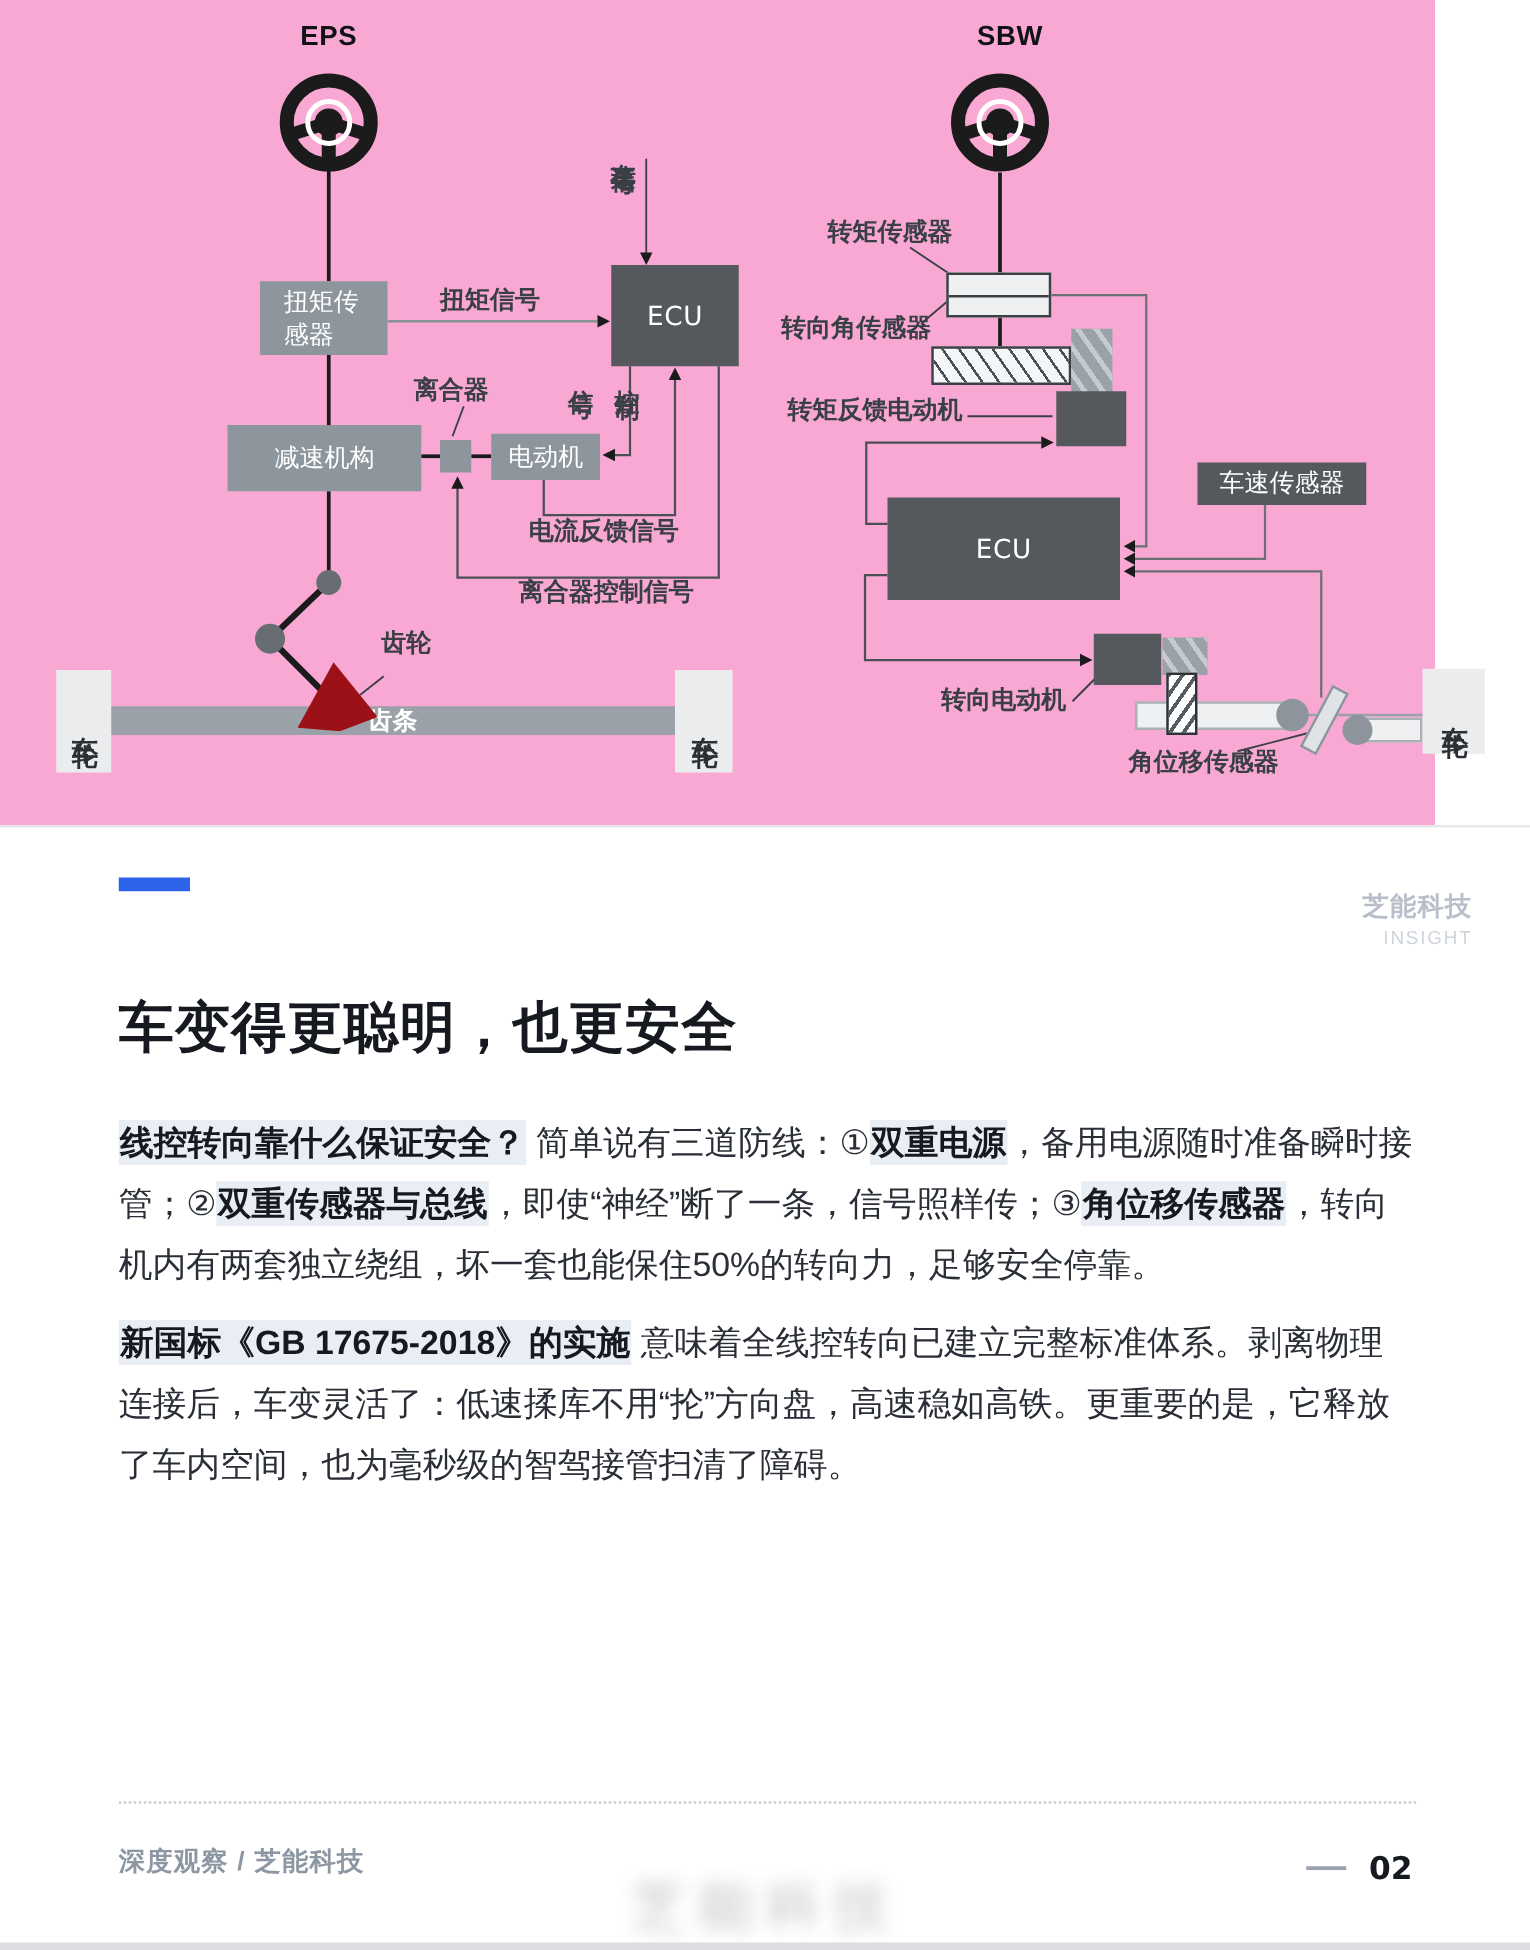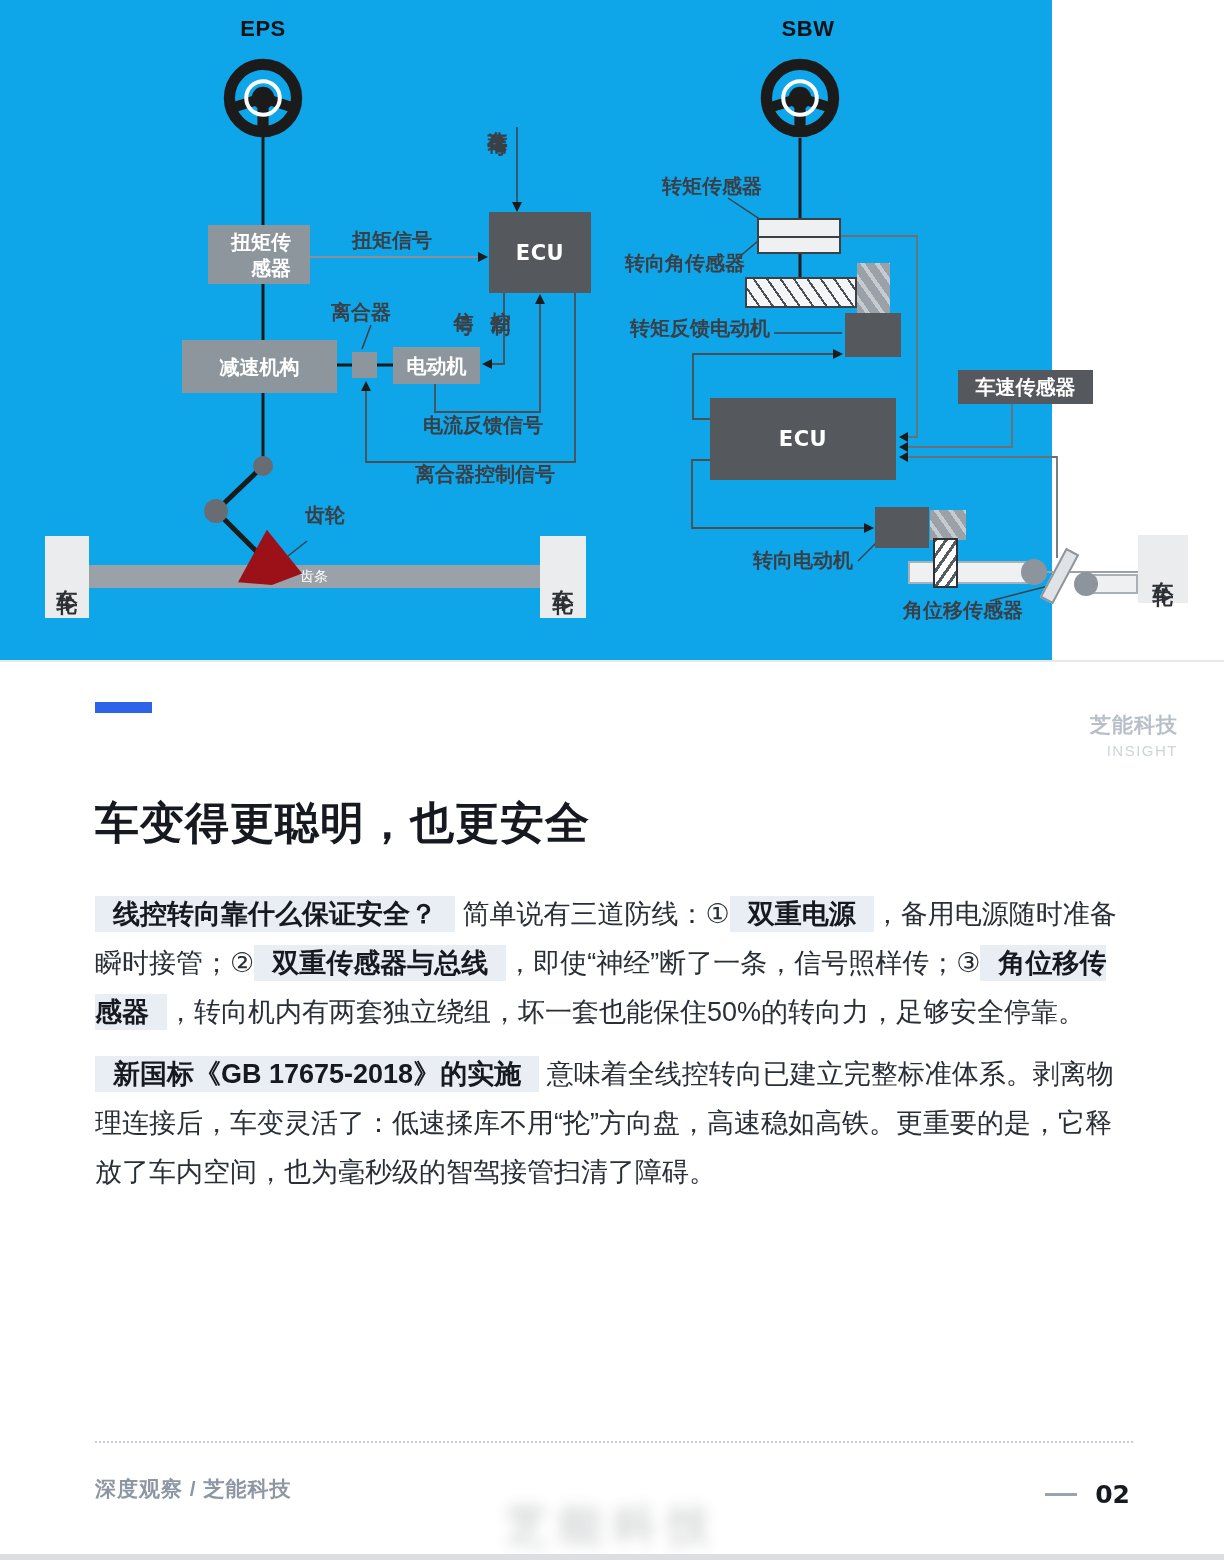--- a/index.html
+++ b/index.html
@@ -5,61 +5,61 @@
   :root{
     --accent-blue:#2d63e8; --highlight:#e9edf4; --box-mid:#8e969d; --box-dark:#55595e;
     --rack-gray:#9aa1a8; --light-box:#ebecee; --gear-red:#9c1118; --text-dark:#16191f;
     --text-body:#2a2e36; --label-gray:#3a3f45; --brand-gray:#b8bfca; --insight-gray:#ced4dc;
     --footer-gray:#8d97a4; --divider:#e7e8ea; --dotted:#c9cdd3;
   }
   *{box-sizing:border-box;margin:0;padding:0}
   html,body{width:1224px;height:1560px;background:#fff;overflow:hidden;
     font-family:"Liberation Sans","DejaVu Sans",sans-serif;}
   .page{position:relative;width:1224px;height:1560px;background:#fff}
-  .diagrams{position:absolute;left:0;top:0;width:1052px;height:660px;background:#0ea5e9}
+  .diagrams{position:absolute;left:0;top:0;width:1148px;height:660px;background:#f9a8d4}
   .diag-svg{position:absolute;left:0;top:0}
   .abs{position:absolute}
   .diag-title{position:absolute;font-size:22px;font-weight:700;color:#101215;letter-spacing:.5px;text-align:center}
   .dlabel{position:absolute;font-size:20px;font-weight:700;color:var(--label-gray);line-height:1.15;white-space:nowrap}
   .vlabel{writing-mode:vertical-rl;white-space:normal;letter-spacing:2px}
   .box{position:absolute;display:flex;align-items:center;justify-content:center;
-    color:#fff;font-weight:700;font-size:20px;text-align:right;line-height:26px}
+    color:#fff;font-weight:400;font-size:20px;text-align:left;line-height:26px}
   .box-mid{background:var(--box-mid)}
   .box-dark{background:var(--box-dark)}
   .latin{font-family:"DejaVu Sans","Liberation Sans",sans-serif;font-size:21px;letter-spacing:.5px}
   .lightcell{position:absolute;background:#eef0f1;border:2px solid #3c4044}
   .lightcell .mid{position:absolute;left:0;right:0;top:50%;height:0;border-top:2px solid #3c4044}
   .hatchbar{position:absolute;background:#f4f5f6;border:2px solid #3c4044;
     background-image:repeating-linear-gradient(55deg,transparent 0 9px,#4a4f55 9px 11px)}
   .hatchblock{position:absolute;background:var(--rack-gray);
     background-image:repeating-linear-gradient(55deg,transparent 0 8px,#c6cbd0 8px 12px)}
   .screw{position:absolute;background:#fff;border:2px solid #2e3338;
     background-image:repeating-linear-gradient(-55deg,transparent 0 6px,#565b60 6px 9px)}
   .rackseg{position:absolute;background:#eef0f1;border:2px solid #aab0b6}
   .tiecircle{position:absolute;border-radius:50%;background:#8d949b}
   .tiltbar{position:absolute;background:#e0e3e6;border:2px solid #8d949b;transform:rotate(28deg)}
   .wheelbox{position:absolute;background:var(--light-box);color:#2c3035;display:flex;
     align-items:center;justify-content:center;font-size:21px;font-weight:700;
     writing-mode:vertical-rl;letter-spacing:6px}
   .gearwedge{position:absolute;left:233px;top:528px;width:72px;height:57px;background:var(--gear-red);
     clip-path:polygon(7% 95%,47% 3%,96% 80%,54% 100%)}
   .rackbar{position:absolute;left:88px;top:565px;width:452px;height:23px;background:var(--rack-gray);
-    color:#fff;font-weight:400;font-size:14px;display:flex;align-items:center;justify-content:center}
+    color:#fff;font-weight:700;font-size:20px;display:flex;align-items:center;justify-content:center}
   .sigpair{position:absolute;left:451px;top:296px;display:flex;gap:10px}
   .sigpair span{writing-mode:vertical-rl;font-size:20px;font-weight:700;color:var(--label-gray);letter-spacing:4px}
   .section-divider{position:absolute;left:0;top:660px;width:1224px;height:0;border-top:2px solid var(--divider)}
   .accent-dash{position:absolute;left:95px;top:702px;width:57px;height:11px;background:var(--accent-blue)}
   .brand{position:absolute;right:46px;top:711px;font-size:21px;font-weight:700;color:var(--brand-gray);letter-spacing:1px}
   .brand-sub{position:absolute;right:46px;top:742px;font-size:15px;color:var(--insight-gray);letter-spacing:1.5px}
   h1.article-title{position:absolute;left:95px;top:733px;font-size:44px;line-height:60px;
     font-weight:900;color:var(--text-dark);letter-spacing:1px}
   #paragraphs{position:absolute;left:95px;top:890px;width:1038px}
   #paragraphs p{font-size:27px;line-height:49px;color:var(--text-body);margin:0 0 13px 0}
   .seg-bold{font-weight:700;color:var(--text-dark)}
-  .seg-hl{background:var(--highlight);padding:3px 18px}
+  .seg-hl{background:var(--highlight);padding:3px 1px}
   .dotline{position:absolute;left:95px;top:1441px;width:1038px;height:0;border-top:2px dotted var(--dotted)}
   .footer-left{position:absolute;left:95px;top:1475px;font-size:21px;font-weight:700;color:var(--footer-gray);letter-spacing:1px}
   .footer-right{position:absolute;right:94px;top:1480px;display:flex;align-items:center;gap:18px}
   .page-dash{display:inline-block;width:32px;height:3px;background:#9aa2ad}
   .page-num{font-size:25px;font-weight:900;color:var(--text-dark);font-family:"DejaVu Sans",sans-serif}
   .watermark{position:absolute;left:505px;top:1496px;font-size:44px;font-weight:700;color:#3c4248;
     letter-spacing:10px;filter:blur(7px);opacity:.22}
   .bottom-strip{position:absolute;left:0;top:1554px;width:1224px;height:6px;background:#dcdee2}
 </style>
 </head>

